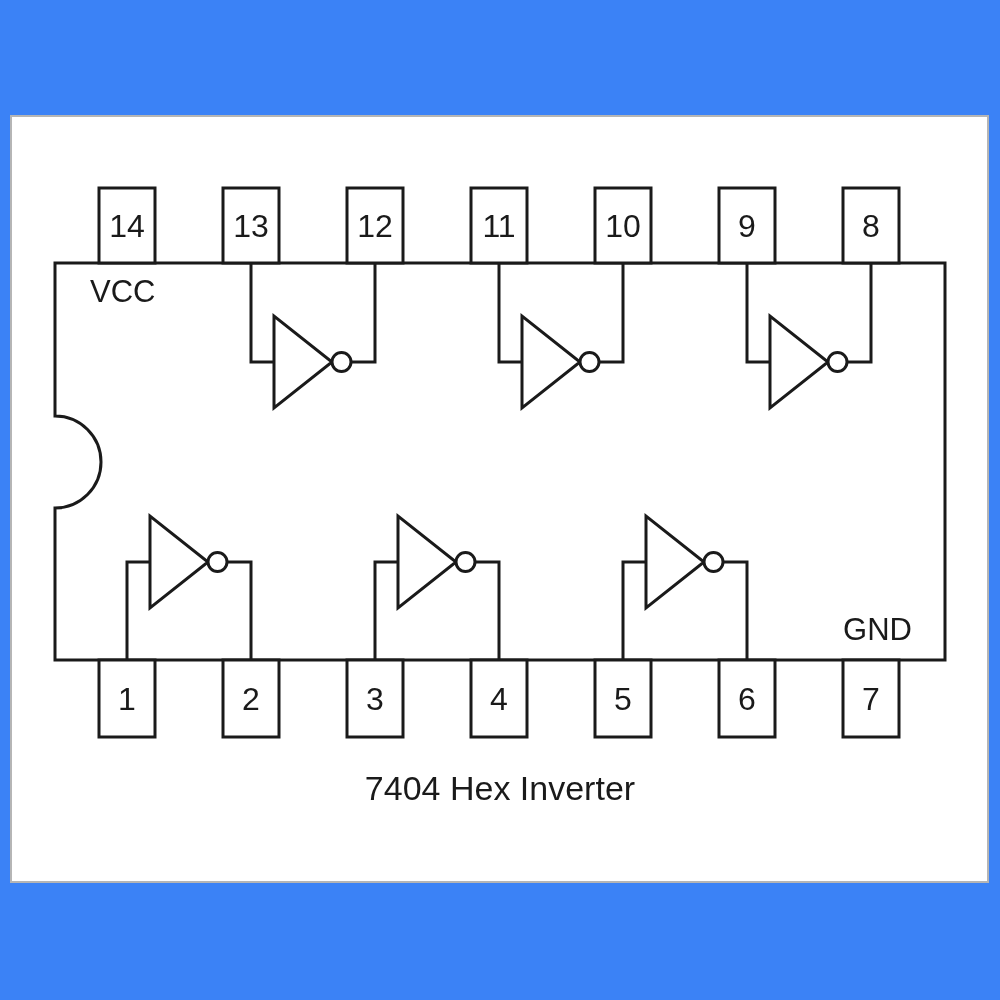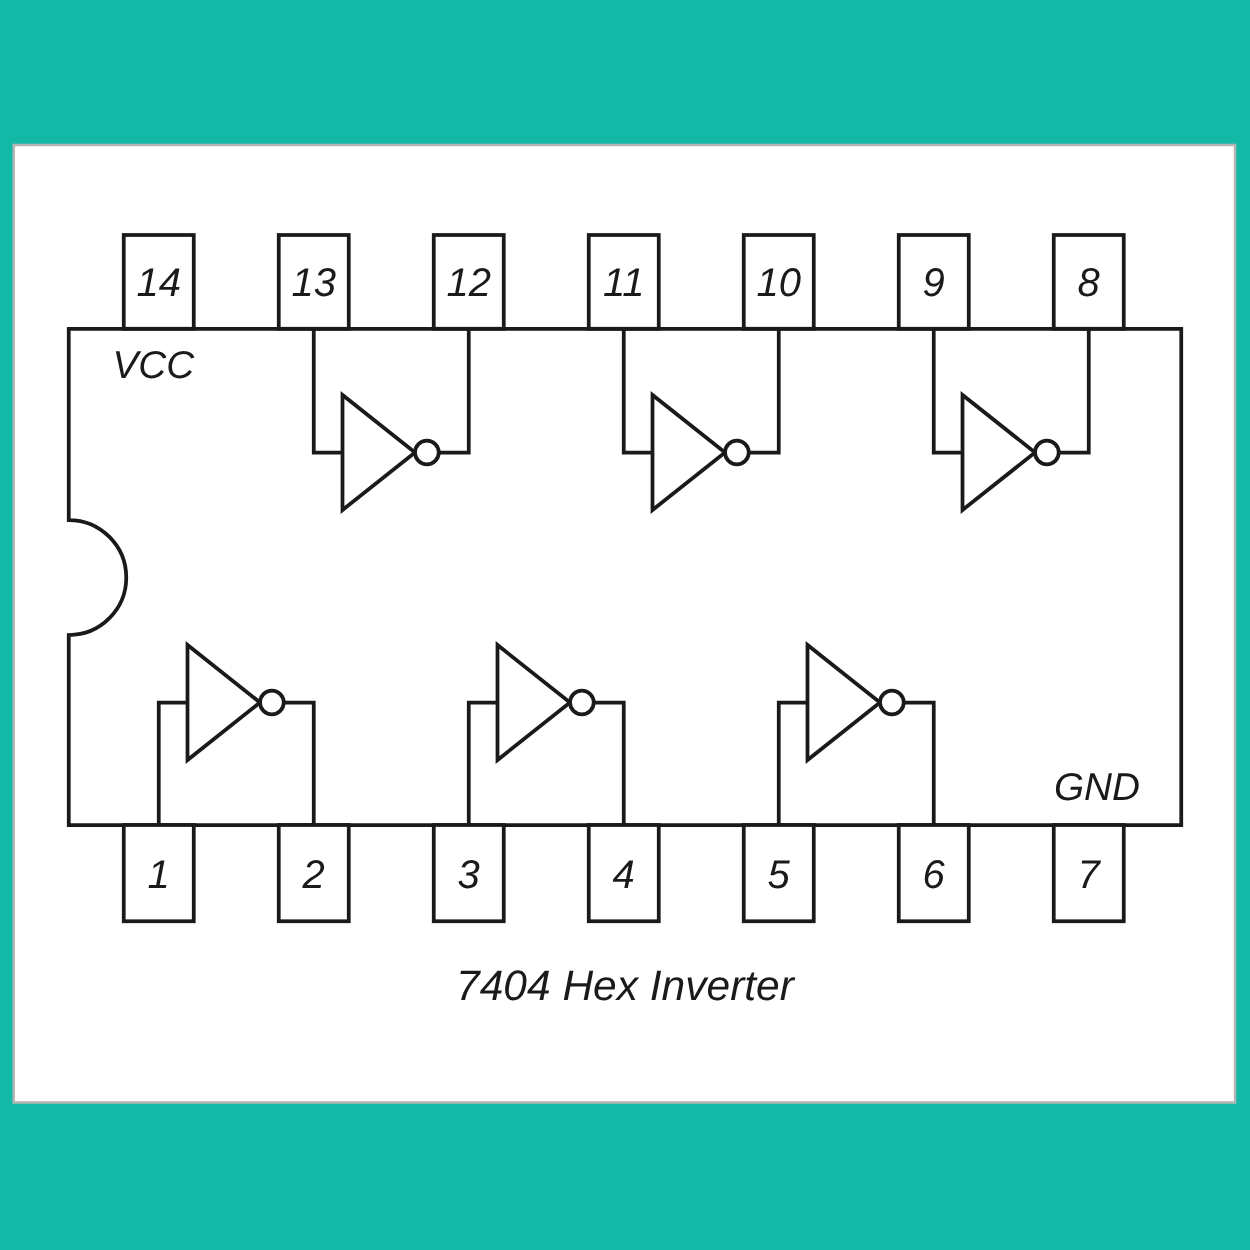--- a/index.html
+++ b/index.html
@@ -1,16 +1,16 @@
 <!DOCTYPE html>
 <html><head>
 <meta charset="utf-8">
 <style>
   html, body { margin: 0; padding: 0; background: #ffffff; }
-  .stage { width: 1000px; height: 1000px; background: #14b8a6; position: relative; overflow: hidden; font-style: italic; }
+  .stage { width: 1000px; height: 1000px; background: #3b82f6; position: relative; overflow: hidden; }
   svg { display: block; }
   .frame    { fill: #ffffff; stroke: #b5b5b5; stroke-width: 2; }
   .ic-body  { fill: #ffffff; stroke: #1a1a1a; stroke-width: 3; }
   .pin-box  { fill: #ffffff; stroke: #1a1a1a; stroke-width: 3; }
   .wire     { fill: none;    stroke: #1a1a1a; stroke-width: 3; }
   .gate-tri { fill: #ffffff; stroke: #1a1a1a; stroke-width: 3; stroke-linejoin: miter; }
   .bubble   { fill: #ffffff; stroke: #1a1a1a; stroke-width: 3; }
   text { font-family: "Liberation Sans", sans-serif; fill: #1a1a1a; }
   .pin-label  { font-size: 32px; text-anchor: middle; }
   .rail-label { font-size: 31px; }

